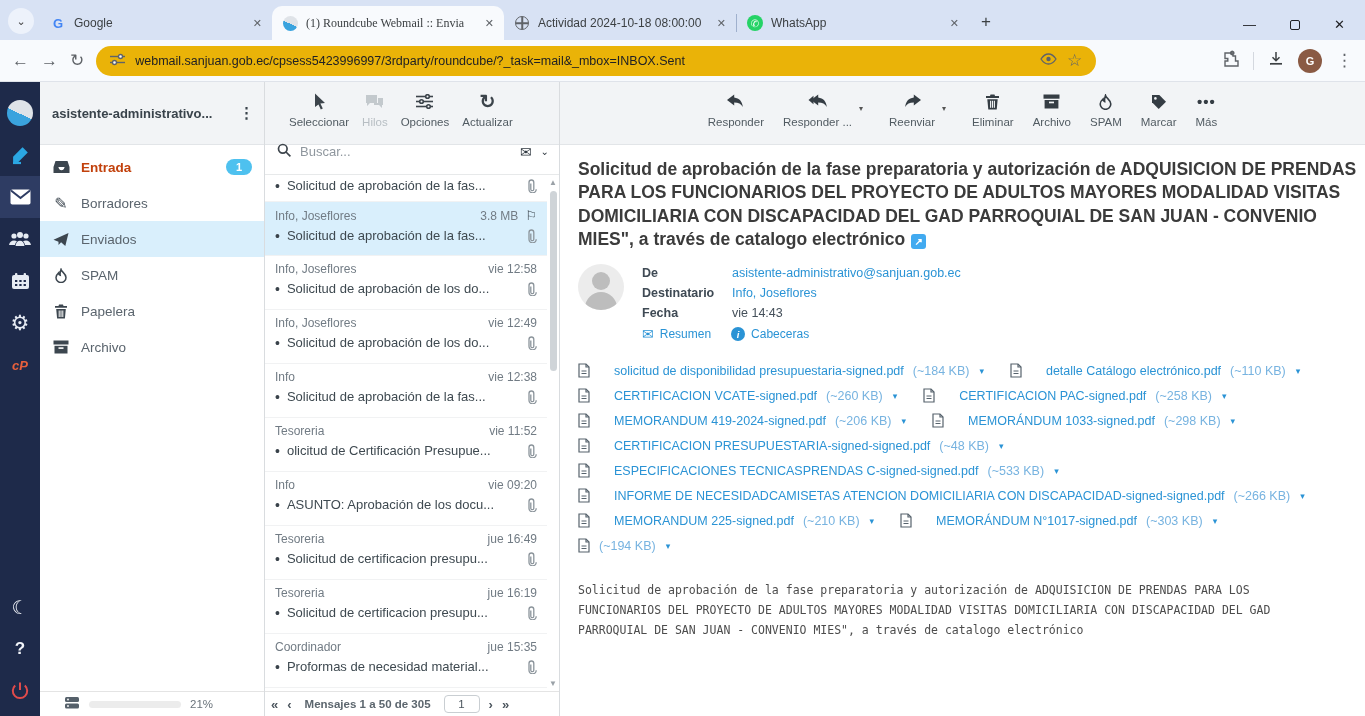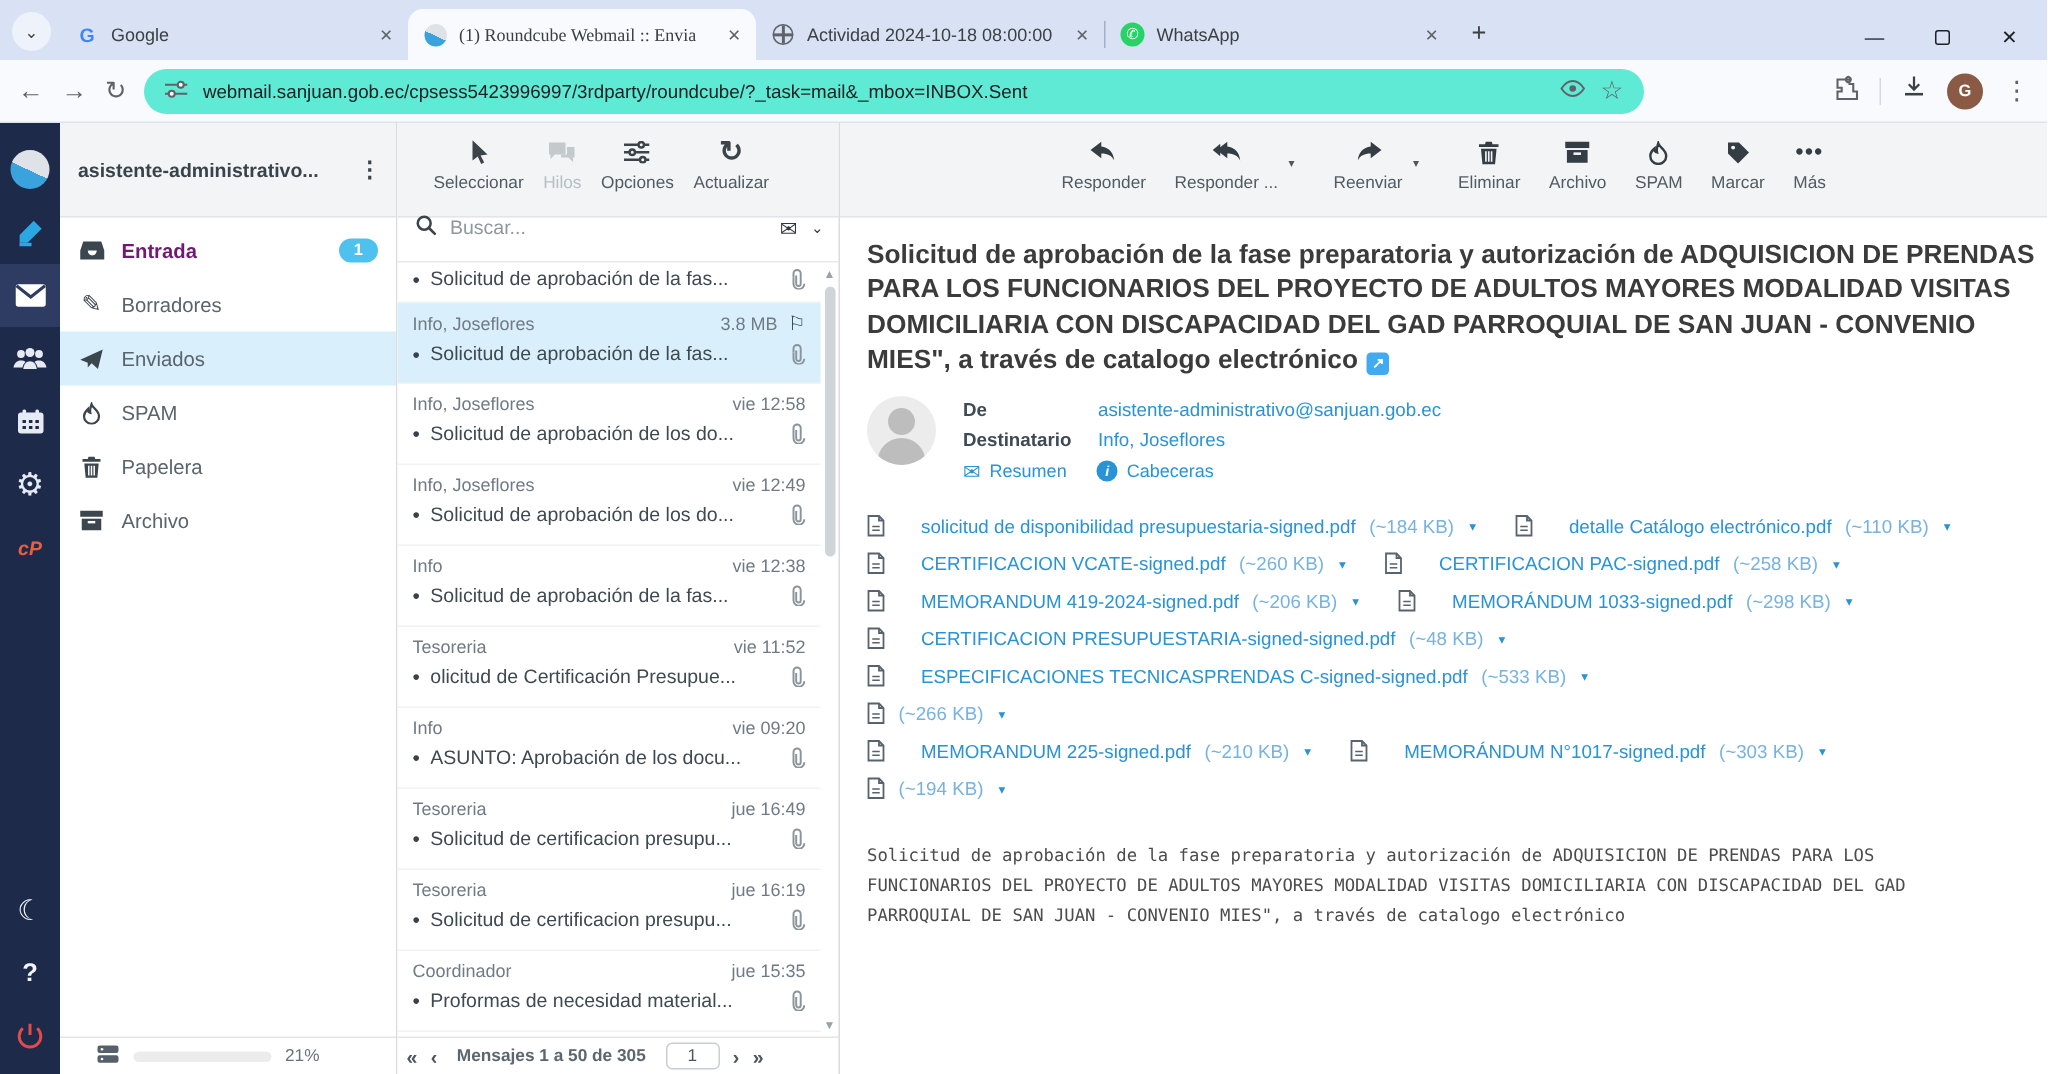--- a/index.html
+++ b/index.html
@@ -20,21 +20,21 @@
   .winmax{width:10px;height:10px;border:1.5px solid #202124;border-radius:2px;display:inline-block;}
   .gfav{font-weight:bold;font-size:13px;color:#4285F4;}
   .rcfav,.rcfav2{width:15px;height:15px;border-radius:50%;background:linear-gradient(205deg,#dfe3e8 52%,#3aa3de 52%);}
   .globefav{width:14px;height:14px;border-radius:50%;border:1.5px solid #5f6368;position:relative;}
   .globefav:before{content:"";position:absolute;left:50%;top:0;bottom:0;width:1.5px;background:#5f6368;transform:translateX(-50%);}
   .globefav:after{content:"";position:absolute;top:50%;left:0;right:0;height:1.5px;background:#5f6368;transform:translateY(-50%);}
   .wafav{width:16px;height:16px;border-radius:50%;background:#25D366;color:#fff;font-size:10px;display:flex;align-items:center;justify-content:center;}
 
   .urlbar{height:42px;background:#f8fafd;border-bottom:1px solid #dfe3ea;display:flex;align-items:center;padding:0 12px;gap:12px;color:#5f6368;}
   .navic{font-size:17px;color:#5f6368;}
-  .omnibox{flex:1;max-width:1000px;height:30px;background:#5eead4;border-radius:15px;display:flex;align-items:center;padding:0 14px;gap:10px;font-size:12.5px;color:#202124;}
+  .omnibox{flex:1;max-width:1000px;height:30px;background:#eab308;border-radius:15px;display:flex;align-items:center;padding:0 14px;gap:10px;font-size:12.5px;color:#202124;}
   .omnibox .url{white-space:nowrap;overflow:hidden;flex:1;}
   .obright{display:flex;align-items:center;gap:14px;margin-left:auto;}
   .avatarG{width:24px;height:24px;border-radius:50%;background:#8a5a44;color:#fff;font-size:11px;font-weight:bold;display:flex;align-items:center;justify-content:center;}
   .vsep{width:1px;height:18px;background:#d4d8df;}
 
   
   .app{display:flex;height:634px;}
 
   
   .rail{width:40px;background:#1e2a4a;display:flex;flex-direction:column;align-items:center;padding-top:10px;color:#dfe5ee;}
@@ -47,21 +47,21 @@
 
   
   .folders{width:225px;border-right:1px solid #d9dcdf;display:flex;flex-direction:column;background:#fff;}
   .acct{height:63px;background:#f2f4f6;border-bottom:1px solid #e2e5e8;display:flex;align-items:center;padding:0 10px 0 12px;font-weight:bold;font-size:13px;color:#39434b;}
   .acct .name{flex:1;white-space:nowrap;overflow:hidden;}
   .kebab{font-size:15px;font-weight:bold;color:#39434b;}
   .folderlist{flex:1;padding-top:4px;}
   .folder{height:36px;display:flex;align-items:center;gap:11px;padding:0 12px;font-size:13.5px;color:#5a646d;}
   .folder.selected{background:#d9effc;}
   .folder .fic{width:18px;display:flex;justify-content:center;color:#3c464f;}
-  .folder.first .flabel{font-weight:bold;color:#701a75;}
+  .folder.first .flabel{font-weight:bold;color:#c2410c;}
   .badge{margin-left:auto;background:#4ec1ef;color:#fff;font-size:11px;font-weight:bold;border-radius:9px;padding:2px 10px;}
   .quota{height:25px;border-top:1px solid #e4e4e4;display:flex;align-items:center;gap:9px;padding:0 12px 0 24px;color:#6a737b;font-size:11.5px;}
   .qtrack{width:92px;height:7px;background:#ececec;border-radius:4px;overflow:hidden;}
   .qfill{width:21%;height:100%;background:#57b7ea;border-radius:4px;}
   .srvic{color:#55606a;}
 
   
   .msglist{width:295px;border-right:1px solid #d9dcdf;display:flex;flex-direction:column;background:#fff;}
   .ltoolbar{height:63px;background:#f2f4f6;border-bottom:1px solid #e2e5e8;display:flex;align-items:flex-start;gap:13px;padding:9px 4px 0 24px;}
   .tbtn{display:flex;flex-direction:column;align-items:center;gap:4px;color:#515b62;font-size:11.5px;}
@@ -650,20 +650,24 @@
             </div>
           <div class="hrows">
             <div class="hrow">
               <span class="hlabel">De</span>
               <span class="hlink">asistente-administrativo@sanjuan.gob.ec</span>
             </div>
             <div class="hrow">
               <span class="hlabel">Destinatario</span>
               <span class="hlink">Info, Joseflores</span>
             </div>
+            <div class="hrow">
+              <span class="hlabel">Fecha</span>
+              <span class="hplain">vie 14:43</span>
+            </div>
             <div class="hlinks">
               <span class="hlbtn">
                   <span class="envb">✉</span>
                   <span>Resumen</span>
                 </span>
               <span class="hlbtn">
                   <span class="infoc">i</span>
                   <span>Cabeceras</span>
                 </span>
             </div>
@@ -779,20 +783,21 @@
           </div>
           <div class="attrow">
             <span class="att">
                 <span class="pdfico">
                   <svg width="12" height="15" viewBox="0 0 12 15" fill="none" stroke="currentColor" stroke-width="1.2">
                     <path d="M1 1h7l3 3v10H1z"></path>
                     <path d="M8 1v3h3"></path>
                     <path d="M3.5 8h5M3.5 10.5h5" stroke-width="1"></path>
                   </svg>
                 </span>
+                <span class="attname">INFORME DE NECESIDADCAMISETAS ATENCION DOMICILIARIA CON DISCAPACIDAD-signed-signed.pdf</span>
                 <span class="attsize">(~266 KB)</span>
                 <span class="acaret">▾</span>
               </span>
           </div>
           <div class="attrow">
             <span class="att">
                 <span class="pdfico">
                   <svg width="12" height="15" viewBox="0 0 12 15" fill="none" stroke="currentColor" stroke-width="1.2">
                     <path d="M1 1h7l3 3v10H1z"></path>
                     <path d="M8 1v3h3"></path>

